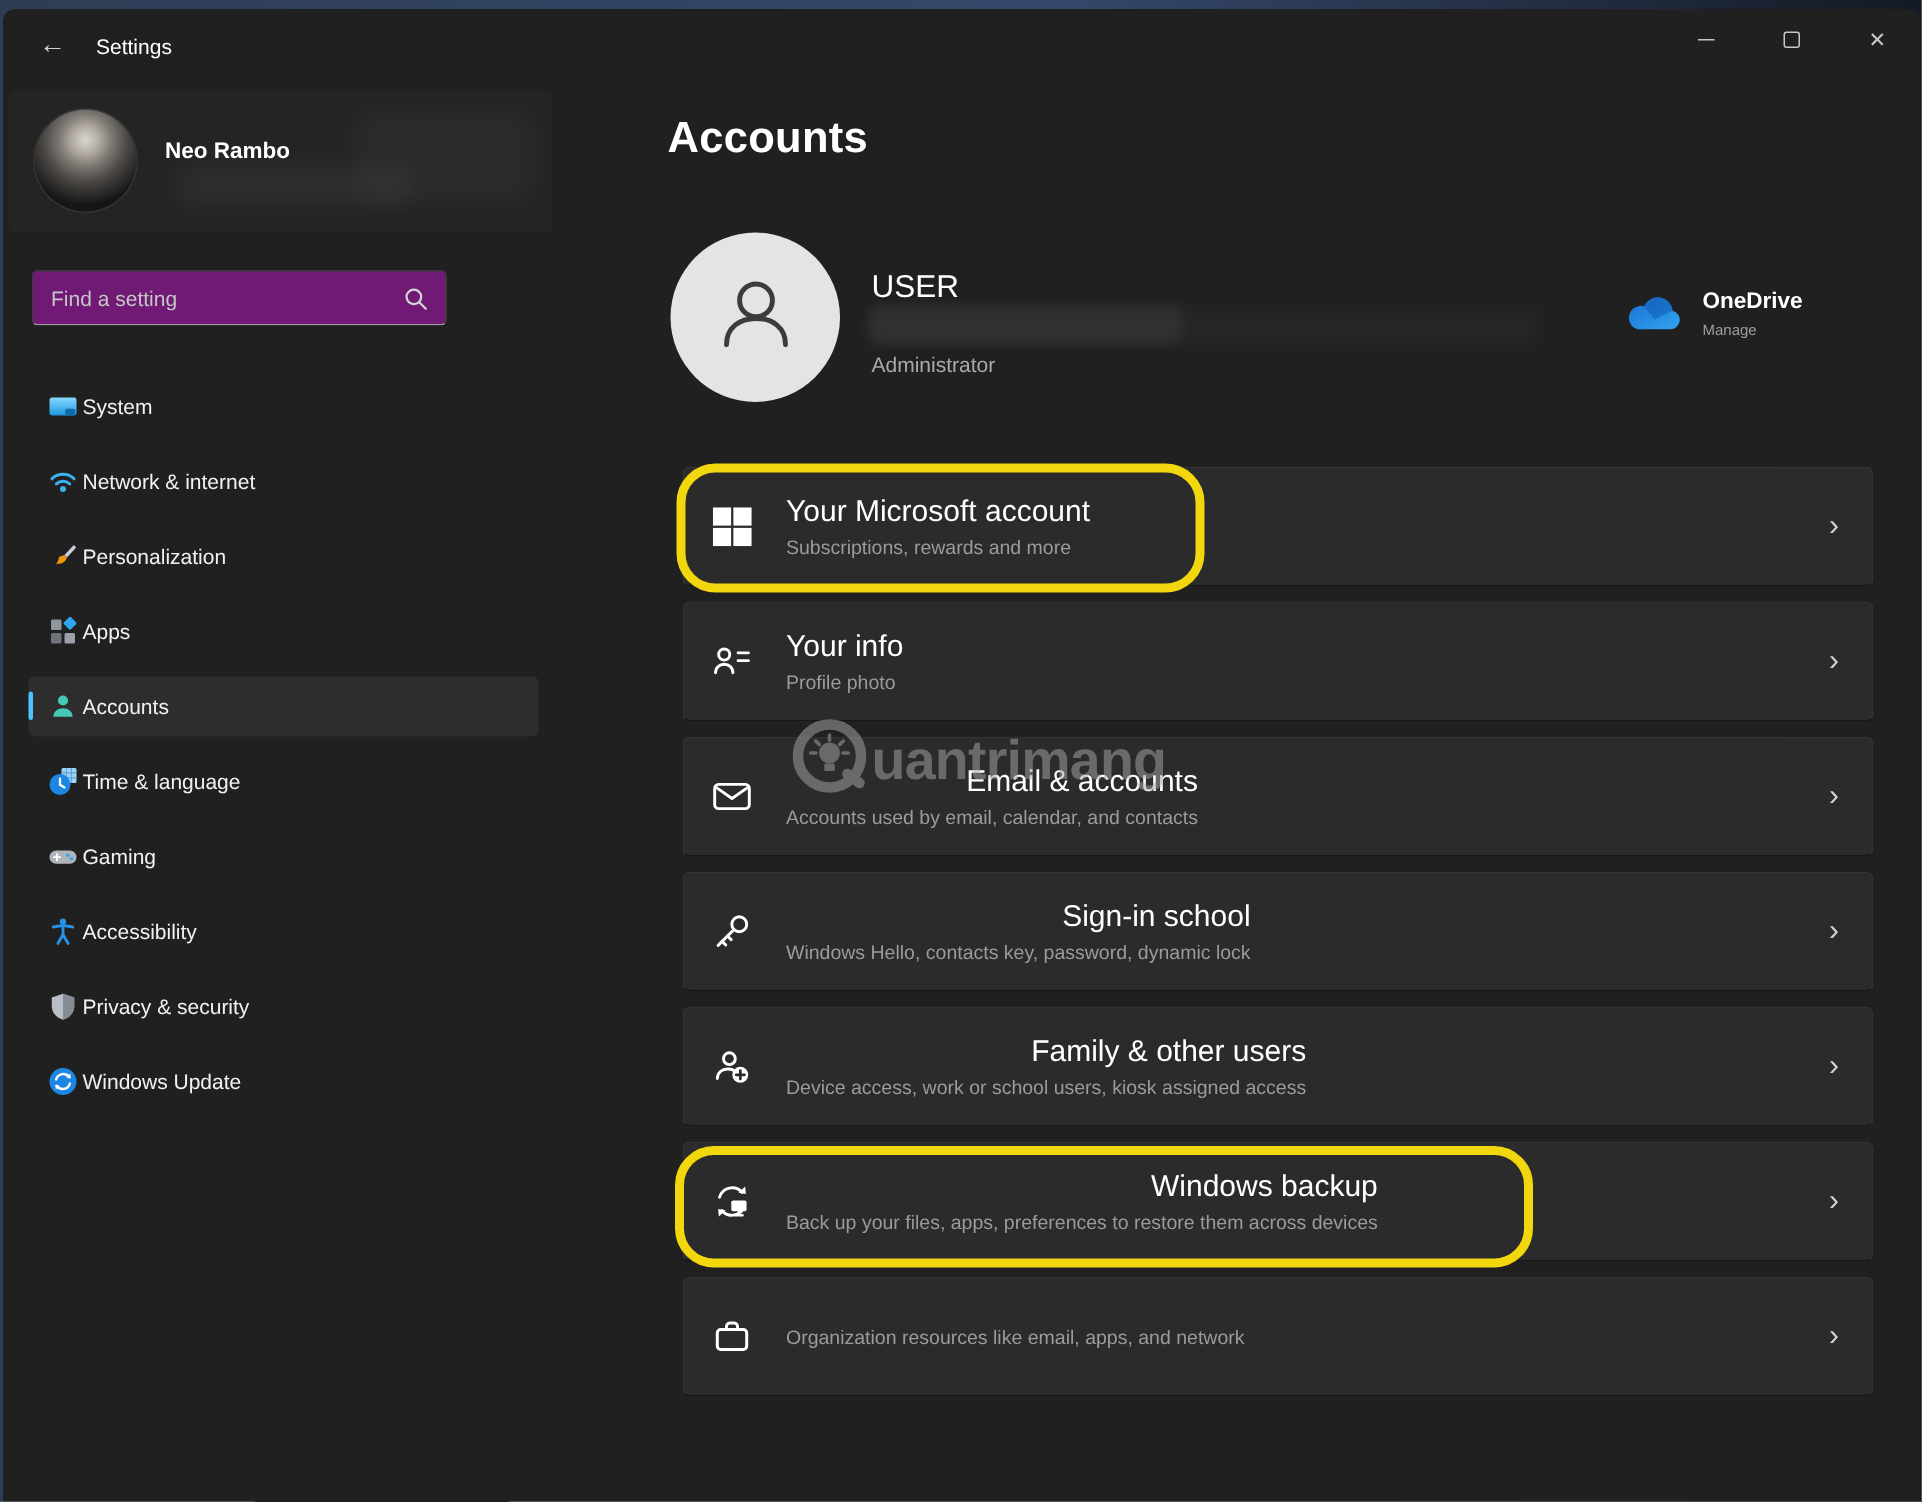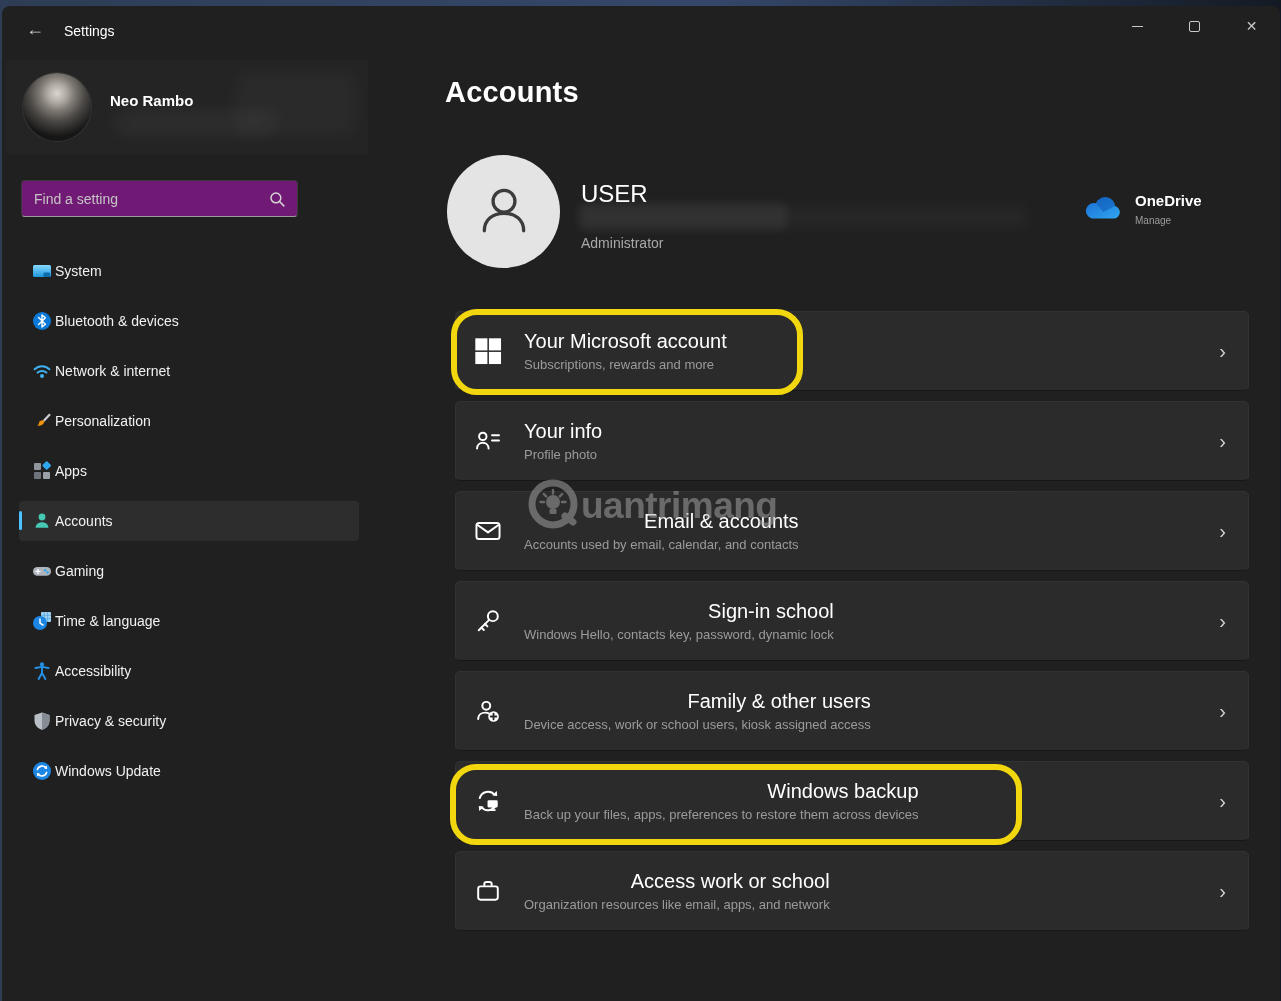--- a/index.html
+++ b/index.html
@@ -60,27 +60,27 @@
     content:""; position:absolute; left:0px; top:10px; width:3px; height:19px;
     border-radius:2px; background:#4cc2ff;
   }
   .nav-ic { width:20px; height:20px; flex:0 0 20px; display:flex; align-items:center; justify-content:center; }
   
   .page-title { position:absolute; left:443px; top:70px; font-size:29px; font-weight:700; letter-spacing:0.2px; }
   .acct-avatar {
     position:absolute; left:445px; top:149px; width:113px; height:113px; border-radius:50%;
     background:#e4e4e4; display:flex; align-items:center; justify-content:center;
   }
-  .acct-name { position:absolute; left:579px; top:174px; font-size:24px; color:#fff;text-align:center; }
+  .acct-name { position:absolute; left:579px; top:174px; font-size:21px; color:#fff;text-align:center; }
   .blur-bar  { position:absolute; left:577px; top:197px; width:208px; height:27px;
                background:rgba(255,255,255,0.055); filter:blur(4px); border-radius:4px; }
   .blur-bar2 { position:absolute; left:577px; top:199px; width:448px; height:24px;
                background:rgba(255,255,255,0.028); filter:blur(6px); border-radius:4px; }
   .acct-role { position:absolute; left:579px; top:229px; font-size:14px; color:#a9a9a9; }
-  .onedrive { position:absolute; left:1083px; top:186px; display:flex; gap:14px; cursor:pointer; }
+  .onedrive { position:absolute; left:1083px; top:186px; display:flex; gap:14px; cursor:pointer;align-items:center; }
   .od-text .od-title { font-size:15px; font-weight:700; color:#fff; }
   .od-text .od-manage { font-size:10px; color:#9d9d9d; margin-top:6px; }
   
   .cards { position:absolute; left:453px; top:305px; width:794px; }
   .card {
     position:relative; height:80px; margin-bottom:10px; background:#2b2b2b;
     border:1px solid rgba(255,255,255,0.04); border-bottom-color:rgba(0,0,0,0.45);
     border-radius:5px; display:flex; align-items:center; gap:19px; padding-left:15px;
     cursor:pointer;
   }
@@ -151,29 +151,20 @@
             </defs>
             <rect x="1" y="4" width="18" height="12" rx="1.6" fill="url(#gs1)"></rect>
             <rect x="11.5" y="11.5" width="6.5" height="4.5" rx="1" fill="#0d6da8"></rect>
           </svg>
       </span>
       <span>System</span>
     </li>
     <li class="nav-item">
       <span class="nav-ic">
         <svg width="20" height="20" viewBox="0 0 20 20">
-            <circle cx="10" cy="10" r="9" fill="#0b79d8"></circle>
-            <path d="M6.6 6.6 L13.4 13.2 L10 16 V4 L13.4 6.8 L6.6 13.4" stroke="#fff" stroke-width="1.4" fill="none" stroke-linejoin="round" stroke-linecap="round"></path>
-          </svg>
-      </span>
-      <span>Bluetooth &amp; devices</span>
-    </li>
-    <li class="nav-item">
-      <span class="nav-ic">
-        <svg width="20" height="20" viewBox="0 0 20 20">
             <g stroke="#3db1f0" stroke-width="2" fill="none" stroke-linecap="round">
               <path d="M2.6 8.2 a10.5 10.5 0 0 1 14.8 0"></path>
               <path d="M5.6 11.6 a6.5 6.5 0 0 1 8.8 0"></path>
             </g>
             <circle cx="10" cy="15" r="2" fill="#3db1f0"></circle>
           </svg>
       </span>
       <span>Network &amp; internet</span>
     </li>
     <li class="nav-item">
@@ -201,38 +192,38 @@
         <svg width="20" height="20" viewBox="0 0 20 20">
             <circle cx="10" cy="6" r="3.4" fill="#45c8b4"></circle>
             <path d="M3.6 16.8 c0-3.5 2.9-5.6 6.4-5.6 s6.4 2.1 6.4 5.6 z" fill="#45c8b4"></path>
           </svg>
       </span>
       <span>Accounts</span>
     </li>
     <li class="nav-item">
       <span class="nav-ic">
         <svg width="20" height="20" viewBox="0 0 20 20">
+            <rect x="9" y="1" width="10" height="10" rx="1" fill="#9fd4f7"></rect>
+            <path d="M9 4.3h10 M9 7.6h10 M12.3 1v10 M15.6 1v10" stroke="#5ea7d8" stroke-width="0.8"></path>
+            <circle cx="8" cy="12" r="7" fill="#1b86e3"></circle>
+            <path d="M8 8 v4.2 l3 1.8" stroke="#fff" stroke-width="1.5" fill="none" stroke-linecap="round"></path>
+          </svg>
+      </span>
+      <span>Time &amp; language</span>
+    </li>
+    <li class="nav-item">
+      <span class="nav-ic">
+        <svg width="20" height="20" viewBox="0 0 20 20">
             <rect x="1" y="6" width="18" height="8.8" rx="4.4" fill="#aeb4bc"></rect>
             <path d="M6 8.3 v4.2 M3.9 10.4 h4.2" stroke="#fff" stroke-width="1.3" stroke-linecap="round"></path>
             <circle cx="13.2" cy="9.2" r="1.2" fill="#2fa7ee"></circle>
             <circle cx="15.6" cy="11.5" r="1.2" fill="#2fa7ee"></circle>
           </svg>
       </span>
       <span>Gaming</span>
-    </li>
-    <li class="nav-item">
-      <span class="nav-ic">
-        <svg width="20" height="20" viewBox="0 0 20 20">
-            <rect x="9" y="1" width="10" height="10" rx="1" fill="#9fd4f7"></rect>
-            <path d="M9 4.3h10 M9 7.6h10 M12.3 1v10 M15.6 1v10" stroke="#5ea7d8" stroke-width="0.8"></path>
-            <circle cx="8" cy="12" r="7" fill="#1b86e3"></circle>
-            <path d="M8 8 v4.2 l3 1.8" stroke="#fff" stroke-width="1.5" fill="none" stroke-linecap="round"></path>
-          </svg>
-      </span>
-      <span>Time &amp; language</span>
     </li>
     <li class="nav-item">
       <span class="nav-ic">
         <svg width="20" height="20" viewBox="0 0 20 20">
             <circle cx="10" cy="3.4" r="2.1" fill="#2492e8"></circle>
             <path d="M3.5 7 L10 5.9 L16.5 7 M10 6 V12 M10 12 L6.6 18 M10 12 L13.4 18" stroke="#2492e8" stroke-width="1.9" fill="none" stroke-linecap="round" stroke-linejoin="round"></path>
           </svg>
       </span>
       <span>Accessibility</span>
     </li>
@@ -396,21 +387,20 @@
     </div>
 
     <div class="card">
       <span class="card-ic">
         <svg width="30" height="30" viewBox="0 0 26 26" fill="none" stroke="#fff" stroke-width="1.7" stroke-linejoin="round">
             <rect x="4.5" y="9" width="17" height="11.5" rx="2"></rect>
             <path d="M9.8 9 V7.2 a2 2 0 0 1 2-2 h2.4 a2 2 0 0 1 2 2 V9"></path>
           </svg>
       </span>
       <span>
-          <span class="card-title" style="display:block">Access work or school</span>
       <span class="card-sub" style="display:block">Organization resources like email, apps, and network</span>
         </span>
       <span class="chevron">›</span>
     </div>
 
   </div>
 
   <div class="hl hl-msaccount"></div>
   <div class="hl hl-backup"></div>
 

